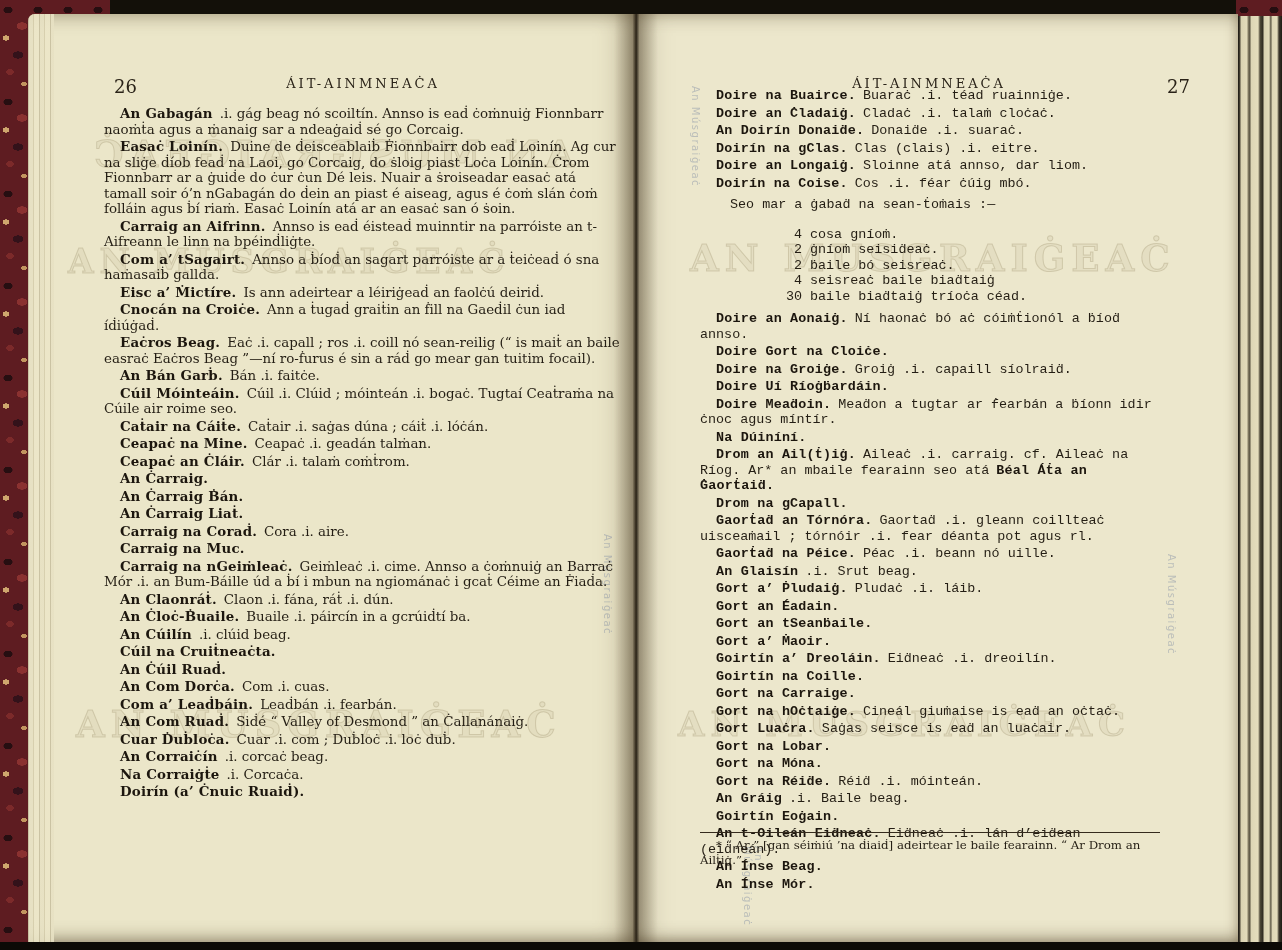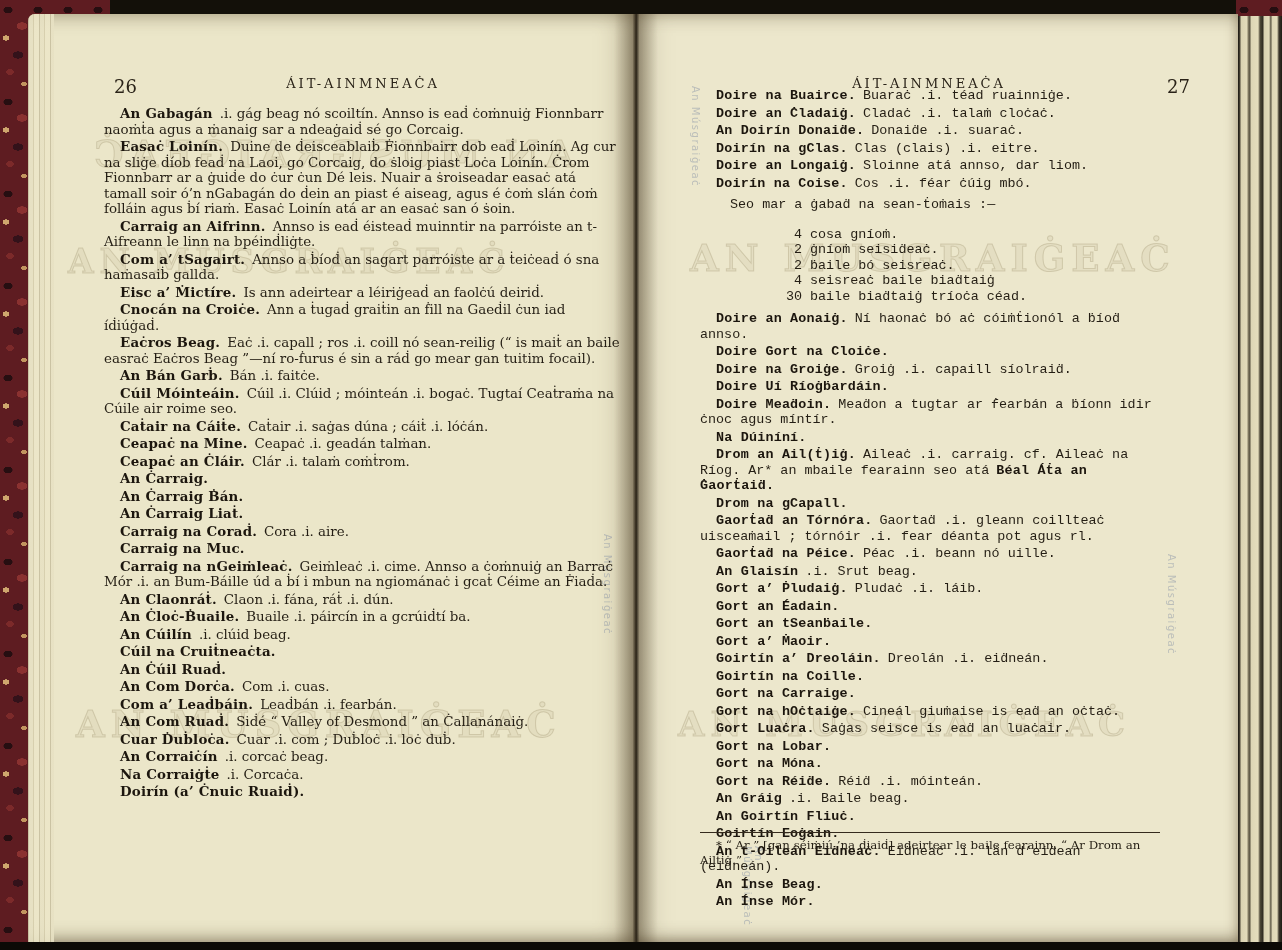--- a/index.html
+++ b/index.html
@@ -164,30 +164,29 @@
           <p class="entry"><b class="ehead">Na Dúiníní.</b></p>
           <p class="entry"><b class="ehead">Drom an Ail(ṫ)iġ.</b><span class="erest">Aileaċ .i. carraig.  cf. Aileaċ na Ríog.  Ar* an mbaile fearainn seo atá</span><b class="ehead erest">Béal Áṫa an Ġaorṫaiḋ.</b></p>
           <p class="entry"><b class="ehead">Drom na gCapall.</b></p>
           <p class="entry"><b class="ehead">Gaorṫaḋ an Tórnóra.</b><span class="erest">Gaortaḋ .i. gleann coillteaċ uisceaṁail ;  tórnóir .i. fear déanta pot agus rl.</span></p>
           <p class="entry"><b class="ehead">Gaorṫaḋ na Péice.</b><span class="erest">Péac .i. beann nó uille.</span></p>
           <p class="entry"><b class="ehead">An Glaisín</b><span class="erest">.i. Srut beag.</span></p>
           <p class="entry"><b class="ehead">Gort a’ Ṗludaiġ.</b><span class="erest">Pludaċ .i. láib.</span></p>
           <p class="entry"><b class="ehead">Gort an Éadain.</b></p>
           <p class="entry"><b class="ehead">Gort an tSeanḃaile.</b></p>
           <p class="entry"><b class="ehead">Gort a’ Ṁaoir.</b></p>
-          <p class="entry"><b class="ehead">Goirtín a’ Dreoláin.</b><span class="erest">Dreolán .i. eiḋneán.</span></p>
+          <p class="entry"><b class="ehead">Goirtín a’ Dreoláin.</b><span class="erest">Eiḋneaċ .i. dreoilín.</span></p>
           <p class="entry"><b class="ehead">Goirtín na Coille.</b></p>
           <p class="entry"><b class="ehead">Gort na Carraige.</b></p>
           <p class="entry"><b class="ehead">Gort na hOċtaiġe.</b><span class="erest">Cineál giuṁaise is eaḋ an oċtaċ.</span></p>
           <p class="entry"><b class="ehead">Gort Luaċra.</b><span class="erest">Saġas seisce is eaḋ an luaċair.</span></p>
           <p class="entry"><b class="ehead">Gort na Lobar.</b></p>
           <p class="entry"><b class="ehead">Gort na Móna.</b></p>
           <p class="entry"><b class="ehead">Gort na Réiḋe.</b><span class="erest">Réiḋ .i. móinteán.</span></p>
           <p class="entry"><b class="ehead">An Gráig</b><span class="erest">.i. Baile beag.</span></p>
-          <p class="entry"><b class="ehead">An Goirtín Fliuċ.</b></p>
           <p class="entry"><b class="ehead">Goirtín Eoġain.</b></p>
           <p class="entry"><b class="ehead">An t-Oileán Eiḋneaċ.</b><span class="erest">Eiḋneaċ .i. lán d’eiḋean (eiḋneán).</span></p>
           <p class="entry"><b class="ehead">An Ínse Beag.</b></p>
           <p class="entry"><b class="ehead">An Ínse Mór.</b></p>
         </div>
     </div>
 
     <div class="footnote">
       <div class="fn-text">* “ Ar ” [gan séiṁiú ’na ḋiaiḋ] adeirtear le baile fearainn.  “ Ar Drom an Ailṫiġ.”</div>
     </div>

